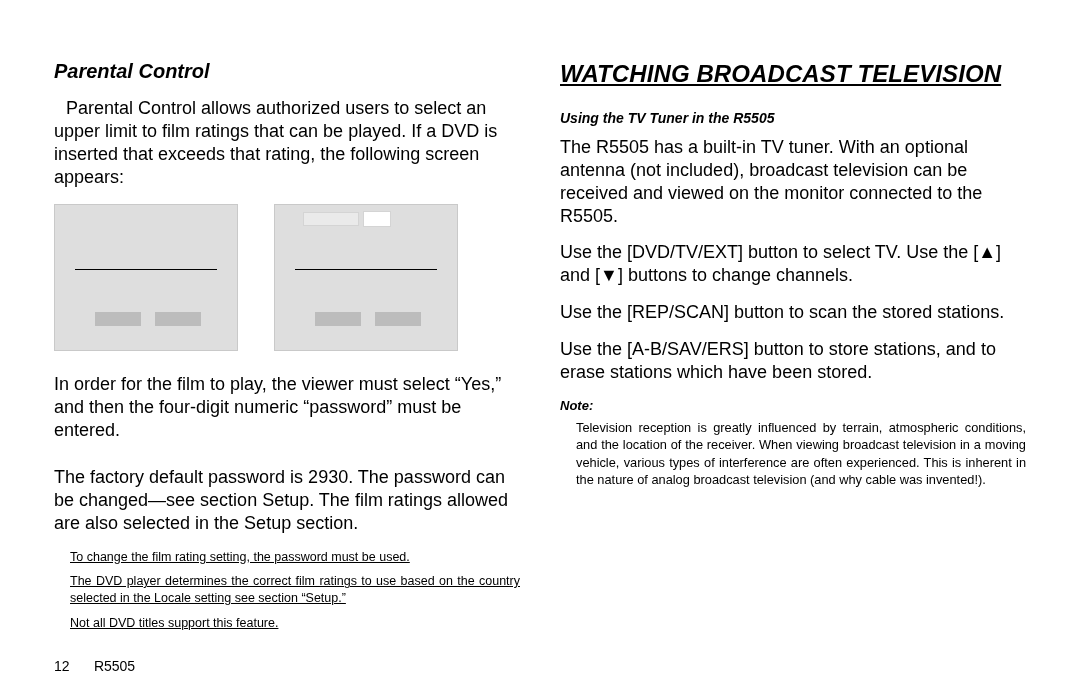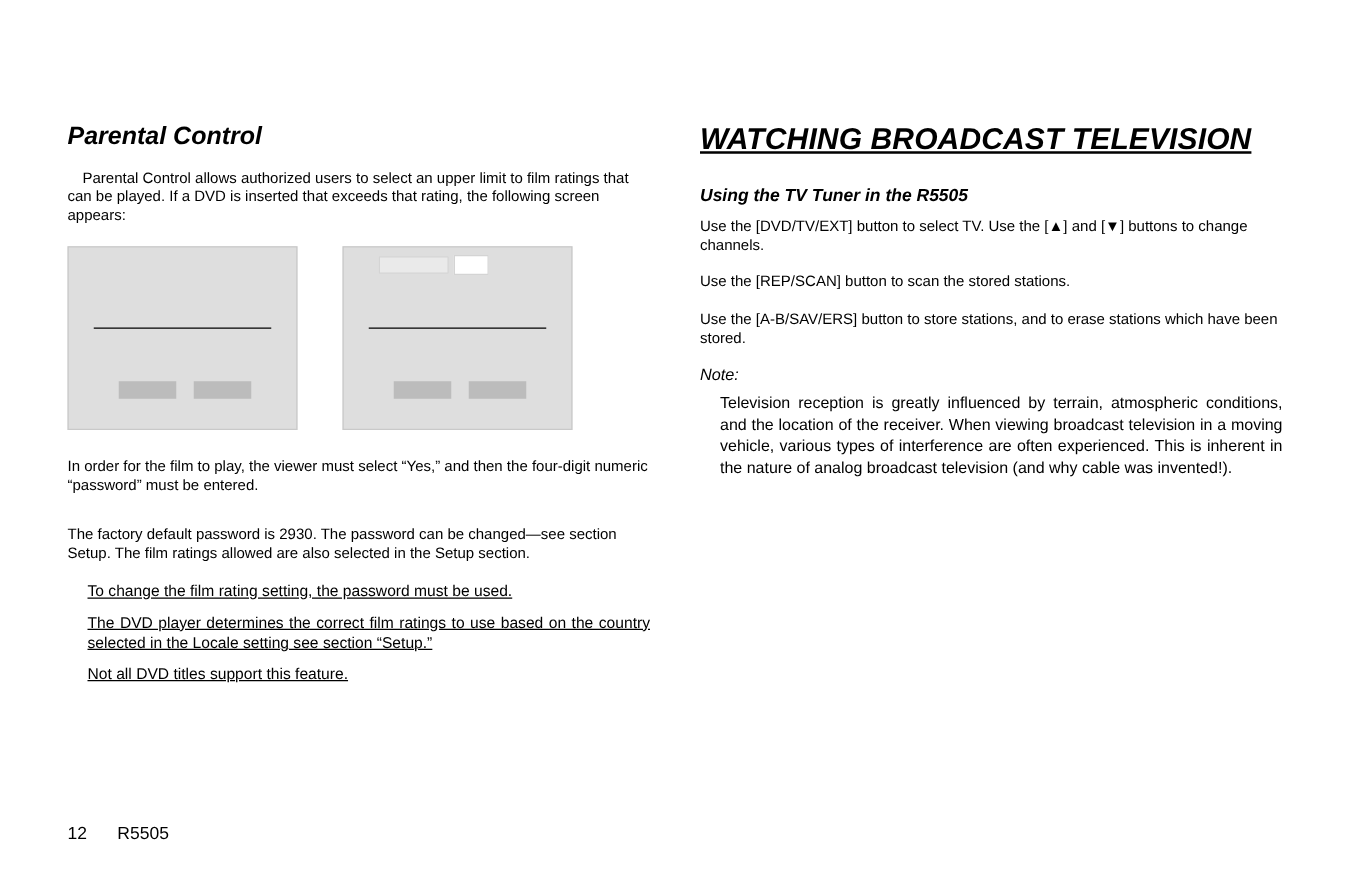--- a/index.html
+++ b/index.html
@@ -14,21 +14,20 @@
   .page {
     box-sizing: border-box;
     width: 1080px;
     height: 698px;
     padding: 60px 54px 20px 54px;
     position: relative;
   }
   .columns {
     display: flex;
     gap: 40px;
-    margin-top: 38px;
   }
   .col {
     flex: 1 1 50%;
     min-width: 0;
   }
   .h-section {
     font-style: italic;
     font-weight: bold;
     font-size: 20px;
     margin: 0 0 14px 0;
@@ -41,21 +40,21 @@
     letter-spacing: 0.1px;
     text-decoration: underline;
   }
   .h-sub {
     font-style: italic;
     font-weight: bold;
     font-size: 14px;
     margin: 0 0 10px 0;
   }
   p.body {
-    font-size: 12px;
+    font-size: 18px;
     line-height: 1.27;
     margin: 0 0 14px 0;
   }
   .indent-first { text-indent: 12px; }
   .screens-row {
     display: flex;
     gap: 36px;
     margin: 16px 0 22px 0;
   }
   .screen {
@@ -95,21 +94,21 @@
     position: absolute;
     top: 6px;
     left: 88px;
     width: 26px;
     height: 14px;
     background: #ffffff;
     border: 1px solid #d4d4d4;
   }
   .notes-label {
     font-style: italic;
-    font-weight: normal;
+    font-weight: bold;
     font-size: 13px;
     margin: 8px 0 6px 0;
   }
   .note-body {
     font-size: 12.5px;
     line-height: 1.35;
     margin: 0 0 8px 16px;
     text-align: justify;
     text-decoration: underline;
   }
@@ -158,20 +157,21 @@
       <p class="body">The factory default password is 2930. The password can be changed—see section Setup. The film ratings allowed are also selected in the Setup section.</p>
 
       <p class="note-body">To change the film rating setting, the password must be used.</p>
       <p class="note-body">The DVD player determines the correct film ratings to use based on the country selected in the Locale setting see section “Setup.”</p>
       <p class="note-body">Not all DVD titles support this feature.</p>
     </div>
 
     <div class="col">
       <h1 class="h-main">WATCHING BROADCAST TELEVISION</h1>
       <h3 class="h-sub">Using the TV Tuner in the R5505</h3>
+      <p class="body">The R5505 has a built-in TV tuner. With an optional antenna (not included), broadcast television can be received and viewed on the monitor connected to the R5505.</p>
 
       <p class="body">
         <span>Use the [DVD/TV/EXT] button to select TV. Use the [</span><span class="tri">▲</span><span>] and [</span><span class="tri">▼</span><span>] buttons to change channels.</span>
       </p>
 
       <p class="body">Use the [REP/SCAN] button to scan the stored stations.</p>
       <p class="body">Use the [A-B/SAV/ERS] button to store stations, and to erase stations which have been stored.</p>
 
       <div class="notes-label">Note:</div>
       <p class="note-body-right">Television reception is greatly influenced by terrain, atmospheric conditions, and the location of the receiver. When viewing broadcast television in a moving vehicle, various types of interference are often experienced. This is inherent in the nature of analog broadcast television (and why cable was invented!).</p>

